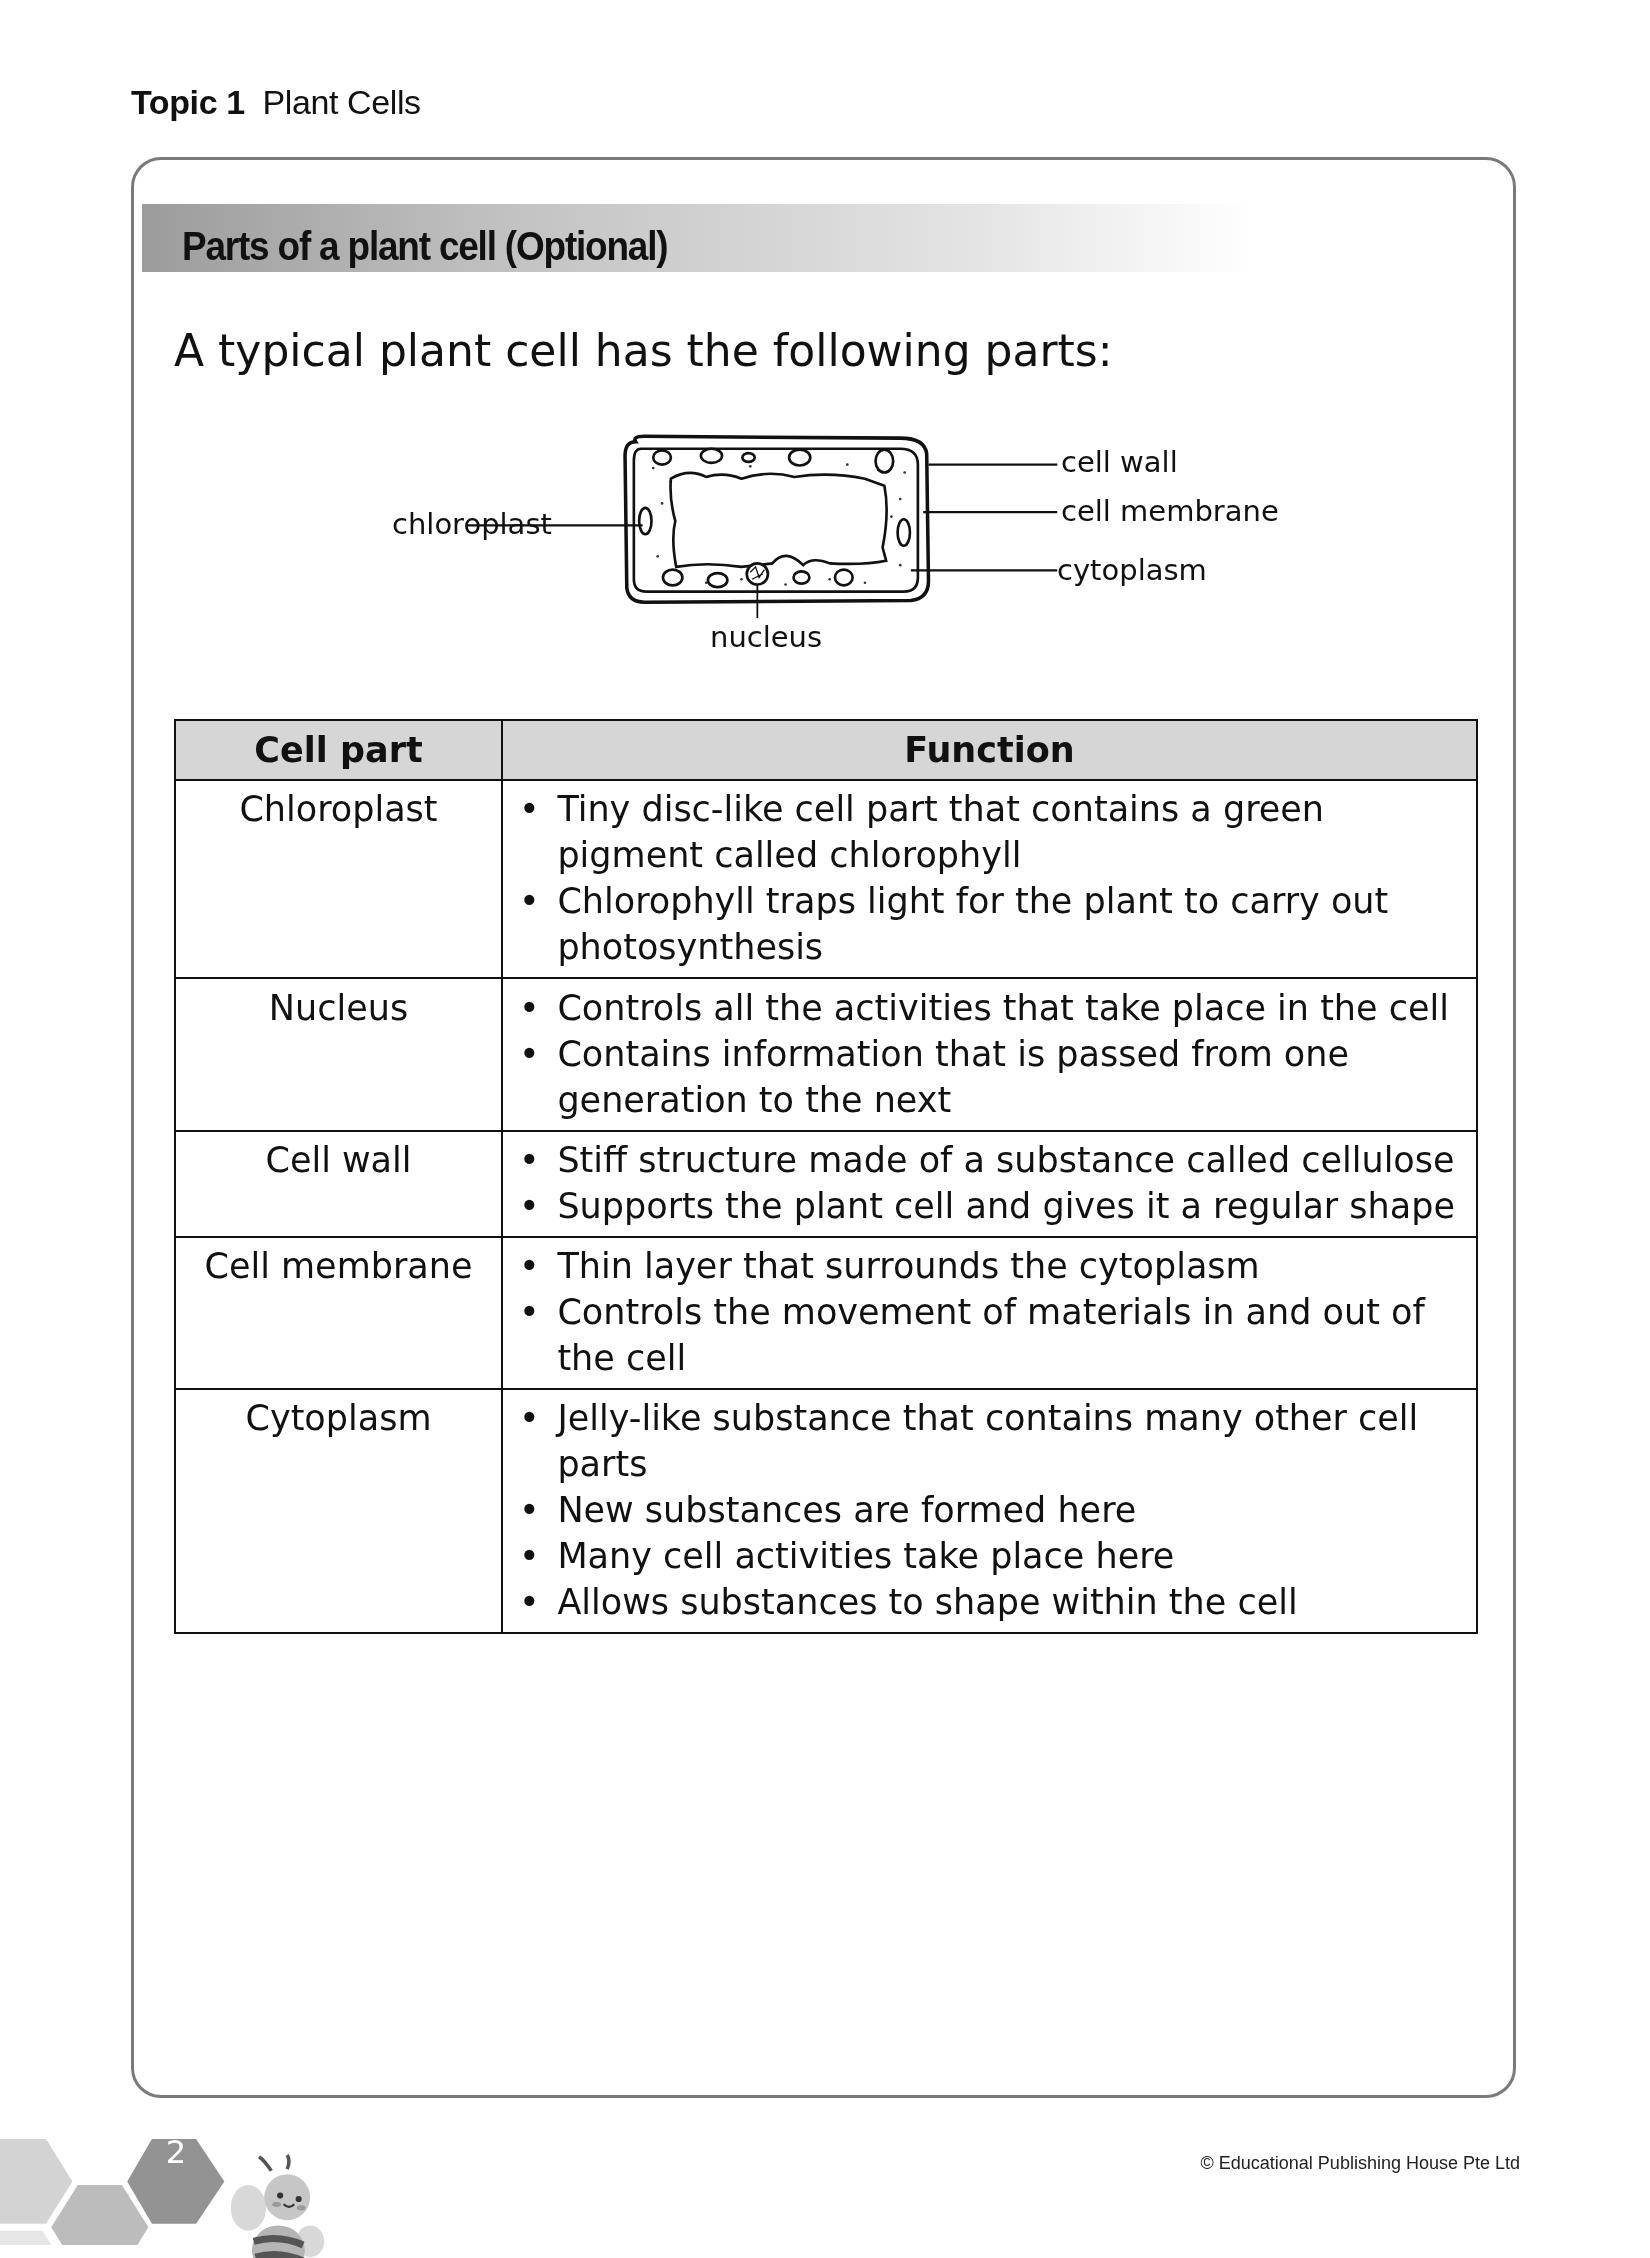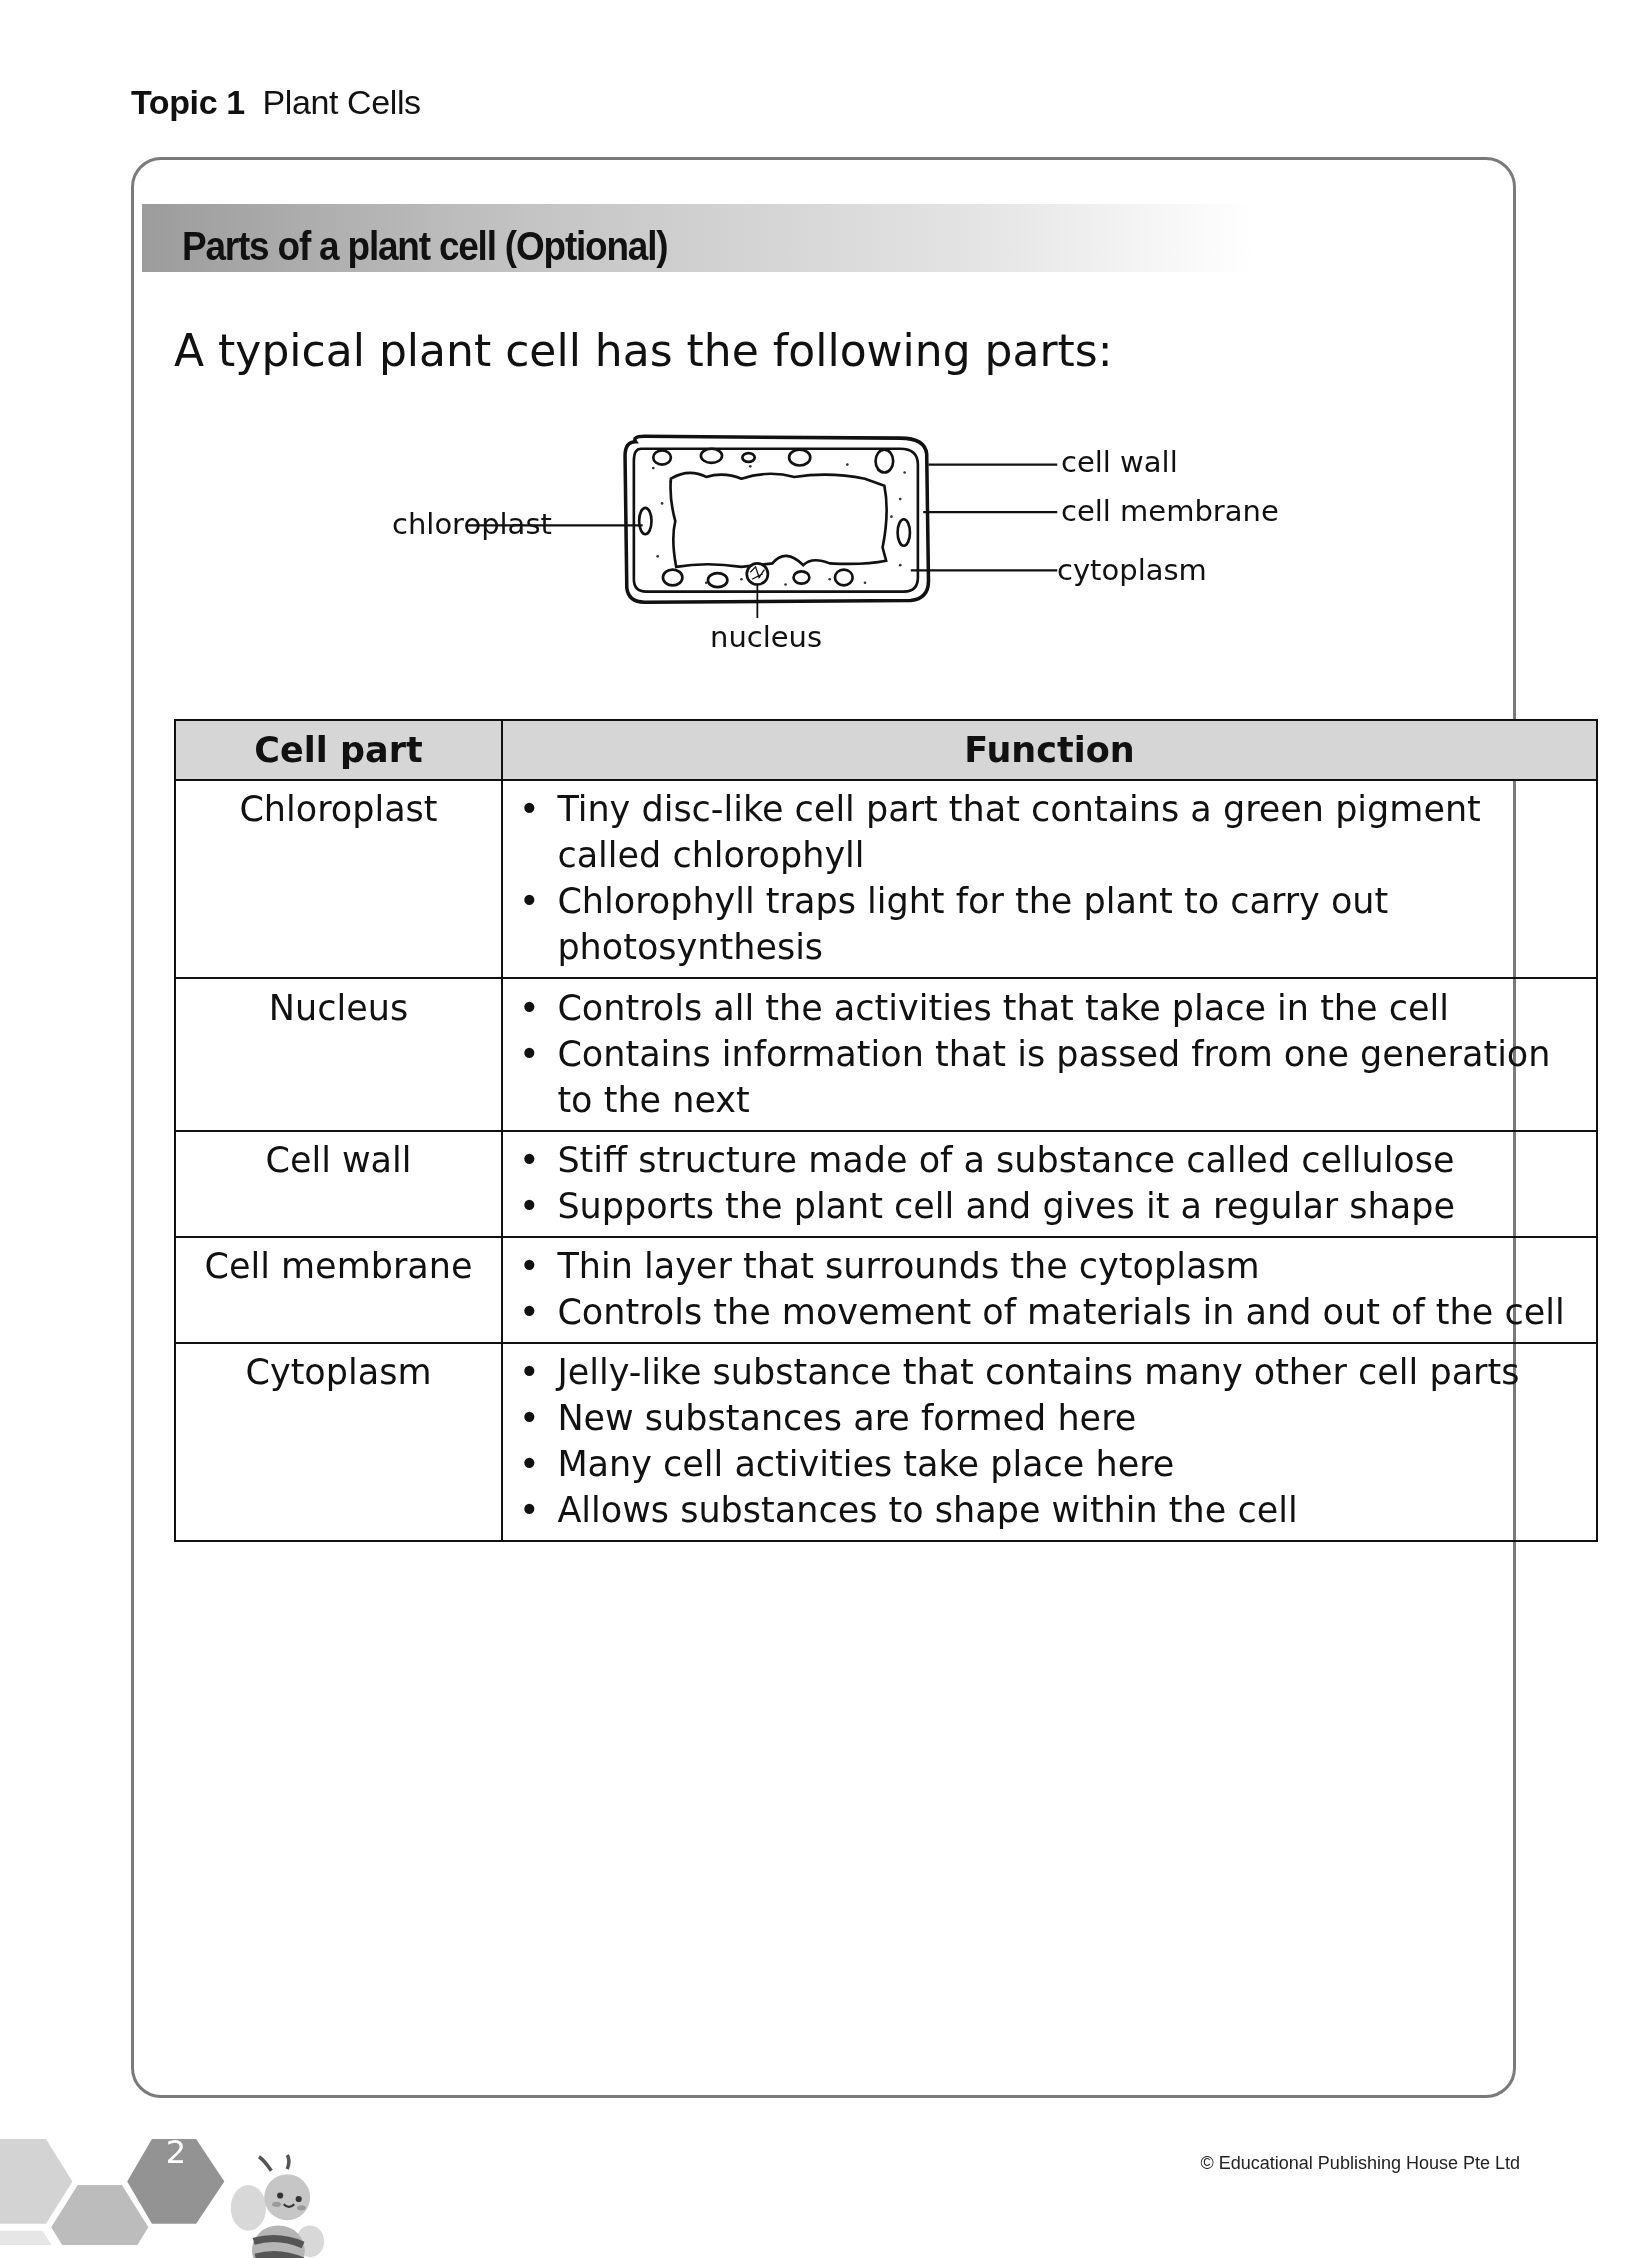--- a/index.html
+++ b/index.html
@@ -13,21 +13,21 @@
   .title-band { position: absolute; left: 134px; top: 204px; width: 1112px; height: 68px;
                 background: linear-gradient(to right, #9c9c9c 0%, #c4c4c4 35%, #e4e4e4 75%, #ffffff 100%); margin-left: 8px; }
   .title-band h1 { margin: 0; position: absolute; left: 40px; top: 19.4px; font-size: 41px;
                    font-weight: bold; letter-spacing: -1.3px; font-family: "Liberation Sans", sans-serif;
                    transform: scaleX(0.9); transform-origin: left center; }
   .intro { position: absolute; left: 174px; top: 325px; font-size: 44px; }
 
   .diagram { position: absolute; left: 371px; top: 415px; width: 935px; height: 265px; }
   .diagram .lbl { position: absolute; font-size: 29px; white-space: nowrap; }
 
-  table.parts { position: absolute; left: 174px; top: 719px; width: 1424px; border-collapse: collapse;
+  table.parts { position: absolute; left: 174px; top: 719px; width: 1304px; border-collapse: collapse;
                 font-size: 35px; }
   table.parts th, table.parts td { border: 2.6px solid #111; vertical-align: top; }
   table.parts th { background: #d6d6d6; height: 58px; font-weight: bold; text-align: center;
                    vertical-align: middle; padding: 0; }
   table.parts td.part { width: 318px; text-align: center; padding: 5.3px 3.5px 7px; line-height: 46px; }
   table.parts td.func { padding: 5.3px 8.8px 7px 12.4px; line-height: 46px; margin-left: 16px; }
   table.parts ul { list-style: none; margin: 0; padding: 0; }
   table.parts li { position: relative; padding-left: 42px; }
   table.parts li::before { content: "\2022"; position: absolute; left: 3.5px; top: 0; }
 

